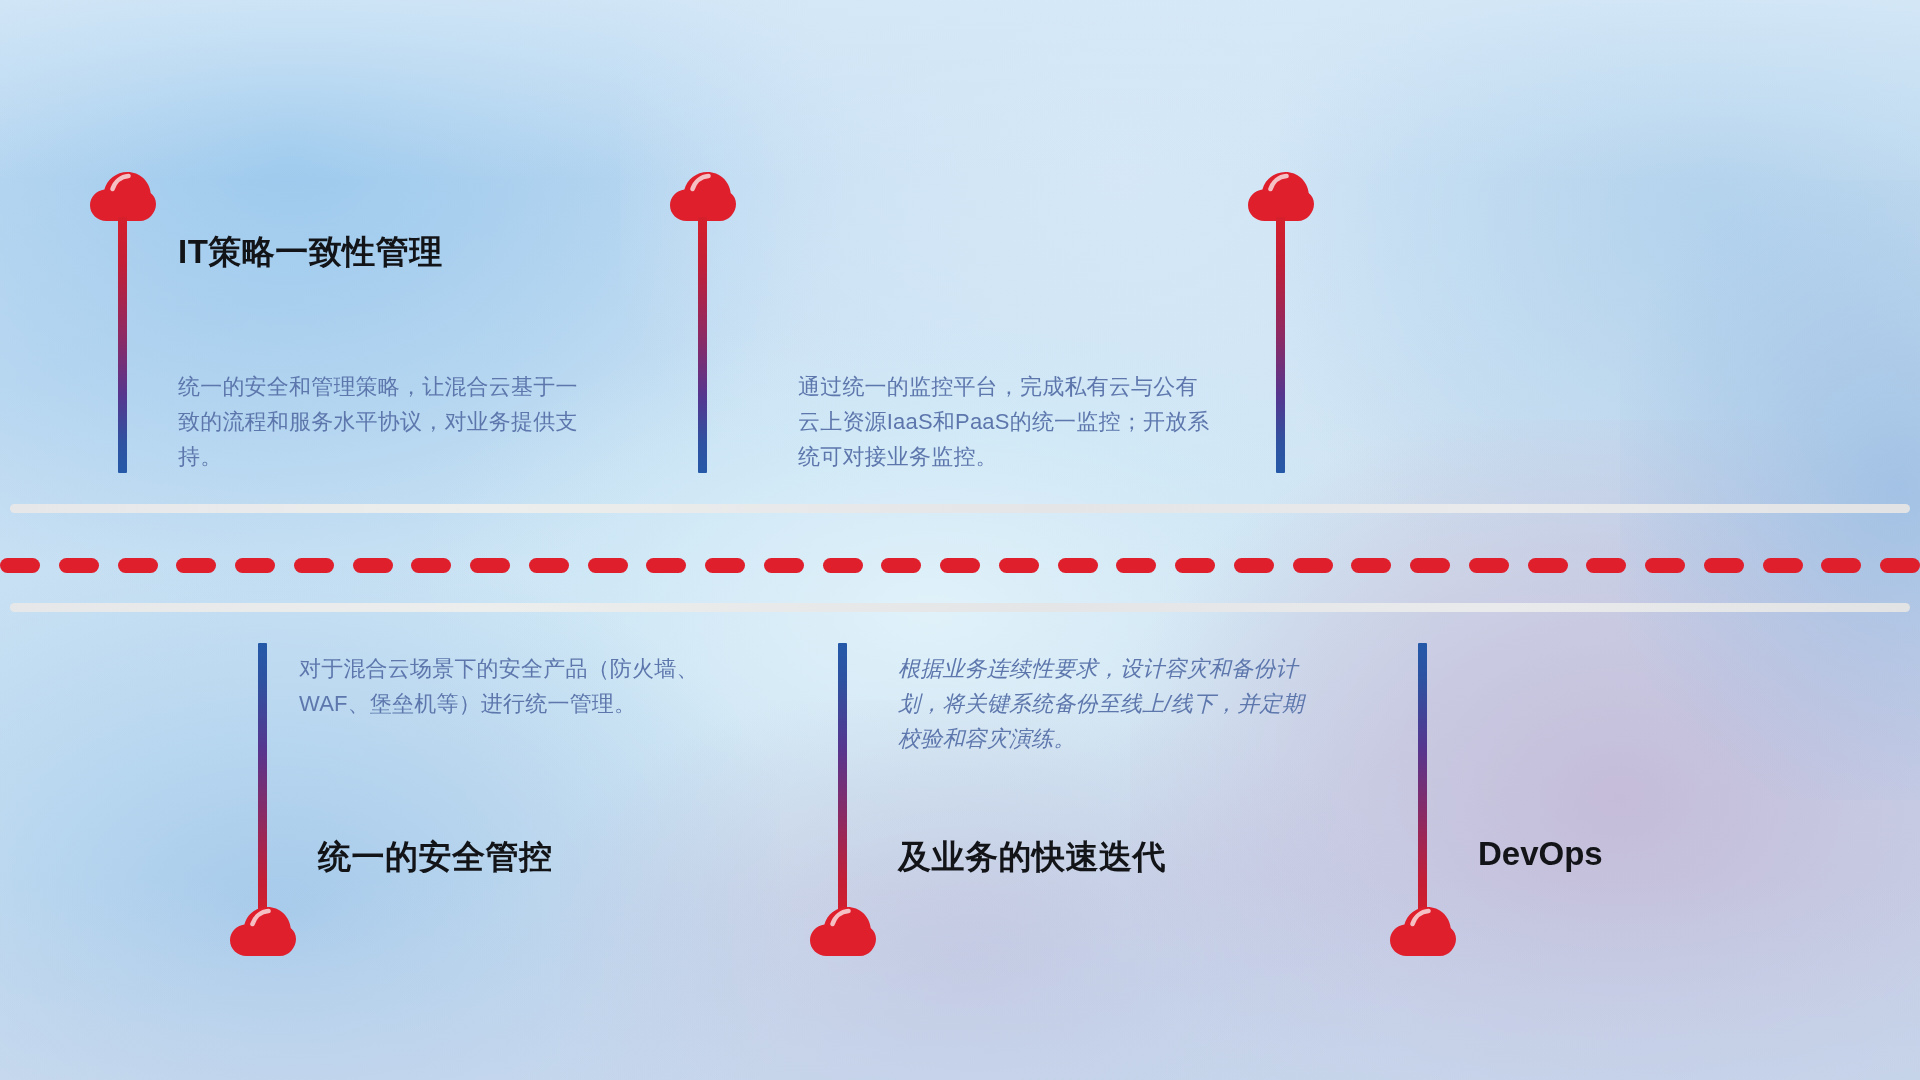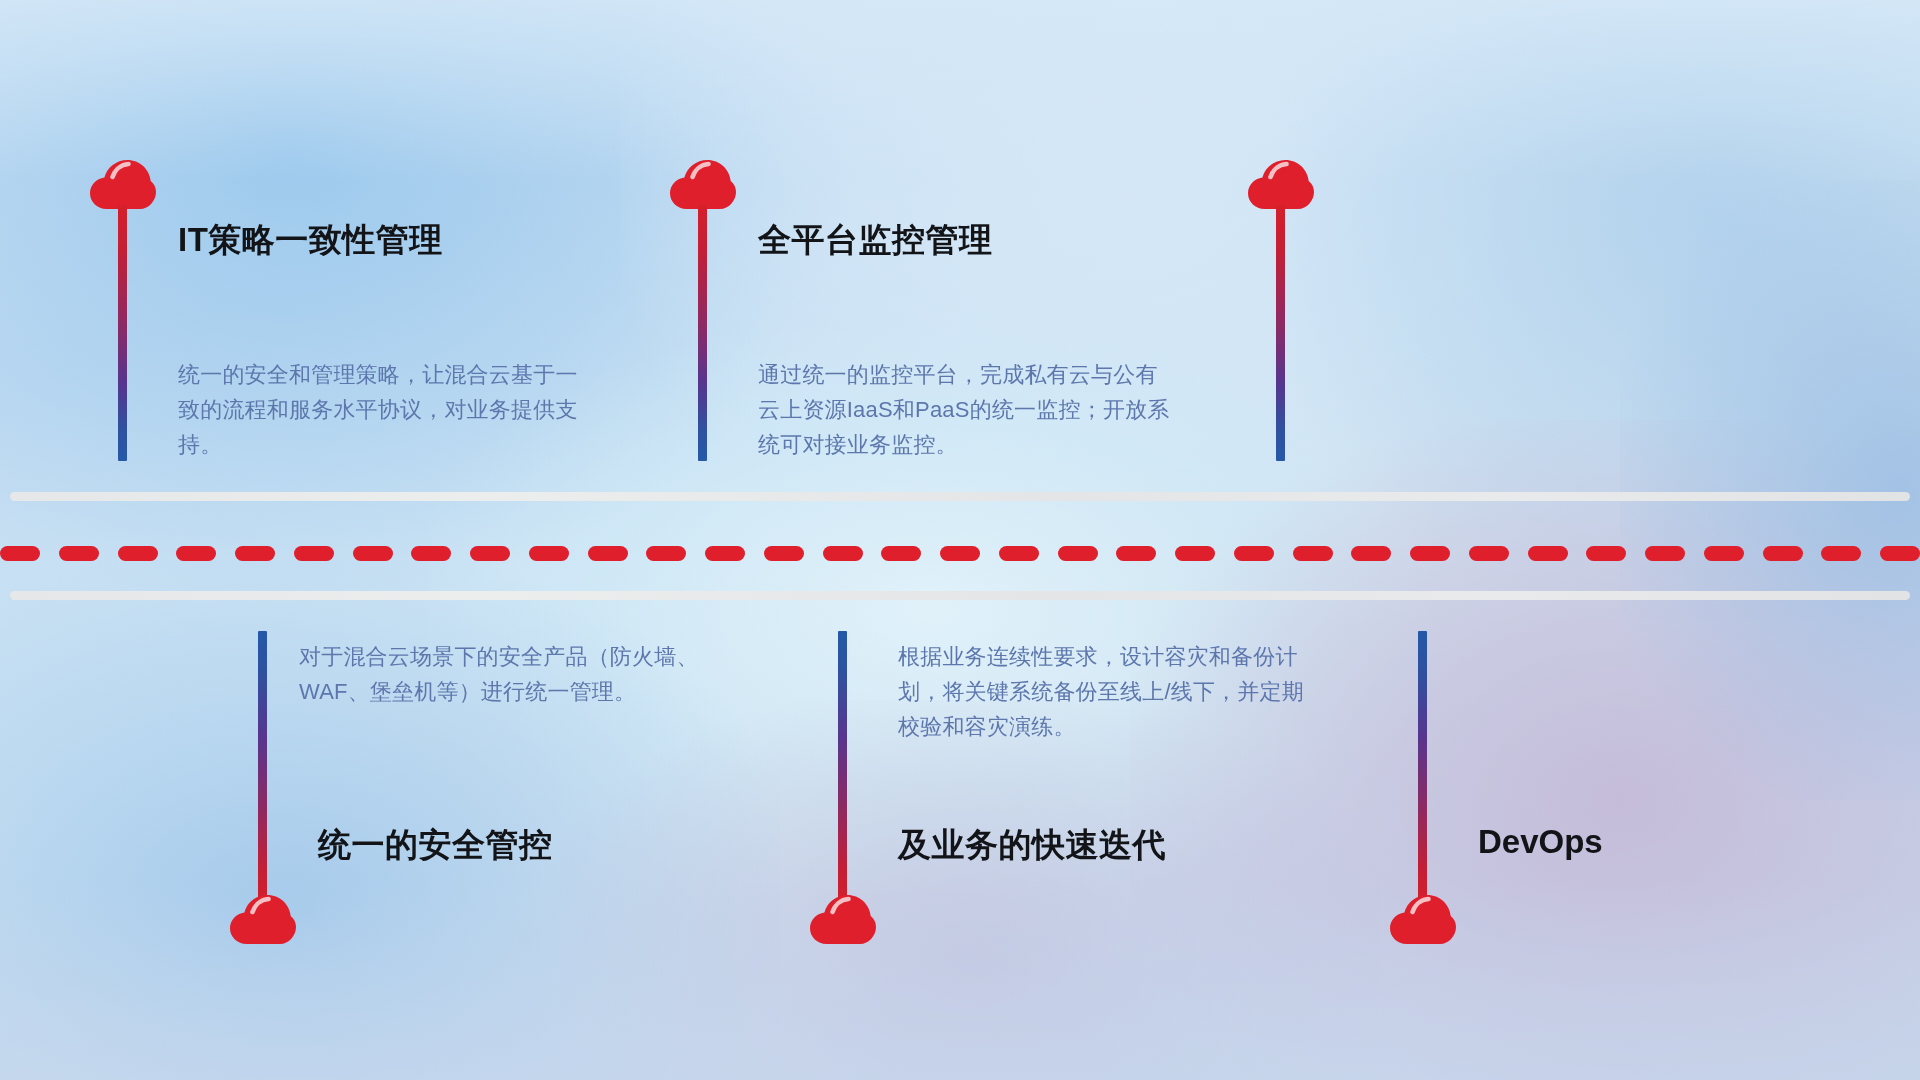--- a/index.html
+++ b/index.html
@@ -53,21 +53,21 @@
   .bg-b9 { 
     left:0; top:0; width:1920px; height:180px;
     background:linear-gradient(180deg, rgba(216,234,248,0.75) 0%, rgba(216,234,248,0) 100%);
   }
   .bg-b10 { 
     left:0; bottom:0; width:1920px; height:200px;
     background:linear-gradient(0deg, rgba(198,214,236,0.6) 0%, rgba(198,214,236,0) 100%);
   }
 
   
-  #content { position:absolute; inset:0; }
+  #content { position:absolute; inset:0;margin-top:12px; }
 
   
   .stem {
     position:absolute; width:9px; border-radius:1px;
   }
   .stem.down { 
     background:linear-gradient(180deg,#d61f2b 0%,#c31f36 18%,#8e2a63 46%,#55368f 70%,#2f52a0 88%,#2559a8 100%);
   }
   .stem.up { 
     background:linear-gradient(180deg,#2459a8 0%,#2e52a0 14%,#56368f 38%,#8d2a62 64%,#c31f36 86%,#d61f2b 100%);
@@ -147,22 +147,21 @@
 
   <div class="cloud" style="left:670px; top:160px;">
     <svg viewBox="0 0 66 50">
       <path d="M16.5 49 C7.4 49 0 41.9 0 33.2 C0 25.2 6.3 18.6 14.4 17.6
                C17.0 7.4 26.4 0 37.4 0 C49.6 0 59.6 9.2 60.7 21.0
                C64.0 23.6 66 27.5 66 31.9 C66 40.3 58.9 49 50.0 49 Z" fill="#e01f2d"></path>
       <path d="M22.5 17.0 C25.0 9.5 31.0 4.6 38.5 4.0" stroke="#f4c9cc" stroke-width="4.6" stroke-linecap="round" fill="none" opacity="0.95"></path>
     </svg>
   </div>
   <div class="stem down" style="left:698px; top:205px; height:256px;"></div>
-  <div class="head" style="left:758px; top:218px;">全平台监控管理</div>
-  <div class="para" style="left:758px; top:357px; width:412px;">通过统一的监控平台，完成私有云与公有云上资源IaaS和PaaS的统一监控；开放系统可对接业务监控。</div>
+  <div class="para" style="left:798px; top:357px; width:412px;">通过统一的监控平台，完成私有云与公有云上资源IaaS和PaaS的统一监控；开放系统可对接业务监控。</div>
 
   <div class="cloud" style="left:1248px; top:160px;">
     <svg viewBox="0 0 66 50">
       <path d="M16.5 49 C7.4 49 0 41.9 0 33.2 C0 25.2 6.3 18.6 14.4 17.6
                C17.0 7.4 26.4 0 37.4 0 C49.6 0 59.6 9.2 60.7 21.0
                C64.0 23.6 66 27.5 66 31.9 C66 40.3 58.9 49 50.0 49 Z" fill="#e01f2d"></path>
       <path d="M22.5 17.0 C25.0 9.5 31.0 4.6 38.5 4.0" stroke="#f4c9cc" stroke-width="4.6" stroke-linecap="round" fill="none" opacity="0.95"></path>
     </svg>
   </div>
   <div class="stem down" style="left:1276px; top:205px; height:256px;"></div>
@@ -211,21 +210,21 @@
   <div class="cloud" style="left:230px; top:895px;">
     <svg viewBox="0 0 66 50">
       <path d="M16.5 49 C7.4 49 0 41.9 0 33.2 C0 25.2 6.3 18.6 14.4 17.6
                C17.0 7.4 26.4 0 37.4 0 C49.6 0 59.6 9.2 60.7 21.0
                C64.0 23.6 66 27.5 66 31.9 C66 40.3 58.9 49 50.0 49 Z" fill="#e01f2d"></path>
       <path d="M22.5 17.0 C25.0 9.5 31.0 4.6 38.5 4.0" stroke="#f4c9cc" stroke-width="4.6" stroke-linecap="round" fill="none" opacity="0.95"></path>
     </svg>
   </div>
 
   <div class="stem up" style="left:838px; top:631px; height:276px;"></div>
-  <div class="para" style="left:898px; top:639px; width:412px;">根据业务连续性要求，设计容灾和备份计划，将关键系统备份至线上/线下，并定期校验和容灾演练。</div>
+  <div class="para" style="left:898px; top:639px; width:412px;font-style:italic;">根据业务连续性要求，设计容灾和备份计划，将关键系统备份至线上/线下，并定期校验和容灾演练。</div>
   <div class="head" style="left:898px; top:823px;">及业务的快速迭代</div>
   <div class="cloud" style="left:810px; top:895px;">
     <svg viewBox="0 0 66 50">
       <path d="M16.5 49 C7.4 49 0 41.9 0 33.2 C0 25.2 6.3 18.6 14.4 17.6
                C17.0 7.4 26.4 0 37.4 0 C49.6 0 59.6 9.2 60.7 21.0
                C64.0 23.6 66 27.5 66 31.9 C66 40.3 58.9 49 50.0 49 Z" fill="#e01f2d"></path>
       <path d="M22.5 17.0 C25.0 9.5 31.0 4.6 38.5 4.0" stroke="#f4c9cc" stroke-width="4.6" stroke-linecap="round" fill="none" opacity="0.95"></path>
     </svg>
   </div>
 

